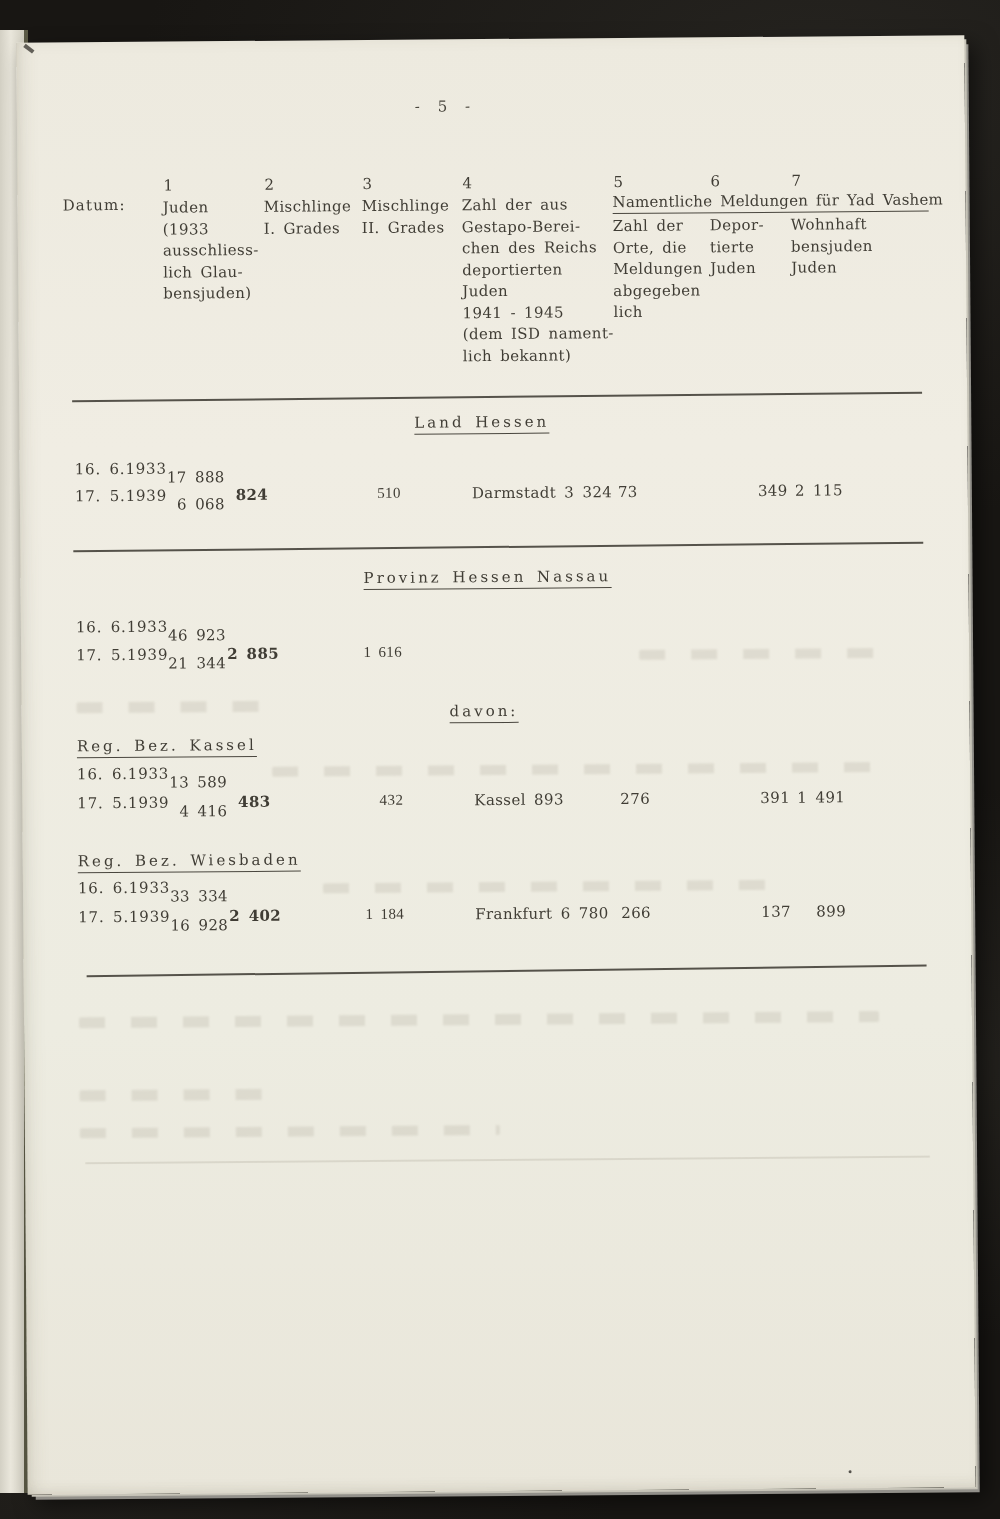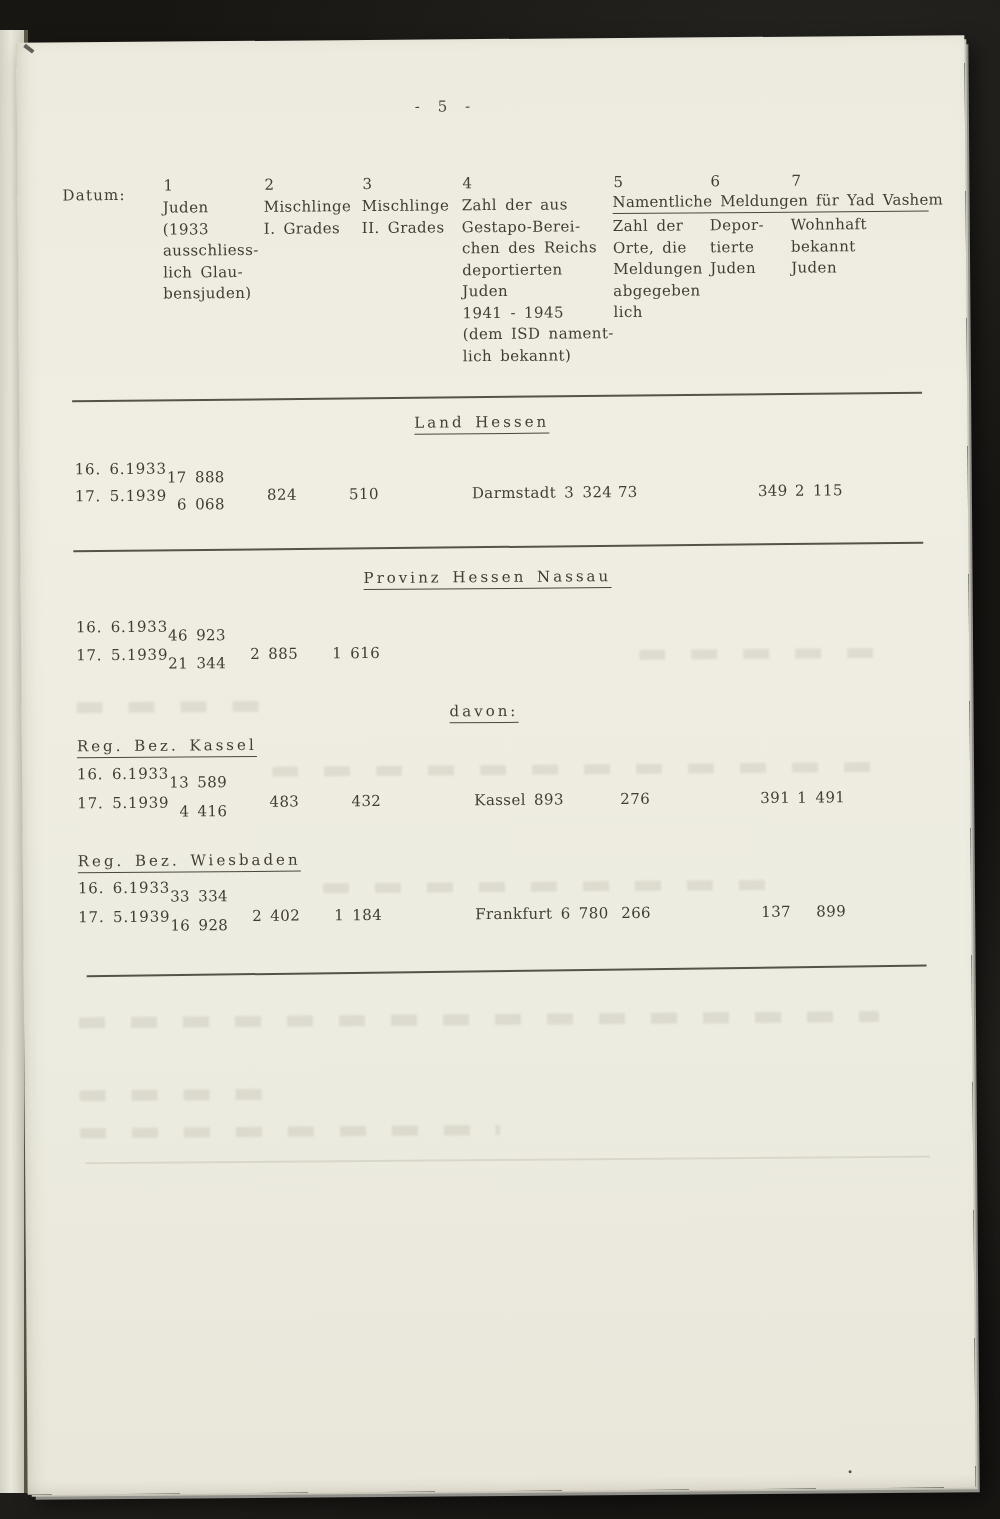--- a/index.html
+++ b/index.html
@@ -26,21 +26,21 @@
                inset 10px 0 22px -12px rgba(95,85,60,.28), inset 0 -8px 18px -12px rgba(95,85,60,.22);
     transform:rotate(-0.45deg);transform-origin:50% 50%;
     color:#403d35;font-size:15px;letter-spacing:.4px;word-spacing:3px;
   }
   .corner-notch{position:absolute;left:7px;top:4px;width:11px;height:4px;background:#34322c;opacity:.75;transform:rotate(38deg);}
   .speck{position:absolute;left:821px;top:1434px;width:3px;height:3px;border-radius:50%;background:#2e2c27;opacity:.8;}
 
   .pageno{position:absolute;left:398px;top:58px;letter-spacing:5px;color:#4a473e;}
 
   
-  .hdr-datum{position:absolute;left:45px;top:144px;letter-spacing:1.2px;}
+  .hdr-datum{position:absolute;left:45px;top:154px;letter-spacing:1.2px;}
   .hcol{position:absolute;line-height:21.5px;}
   .hnum{position:absolute;top:-22px;left:1px;}
   .hc1{left:145px;top:156px;}
   .hc2{left:246px;top:156px;}
   .hc3{left:344px;top:156px;}
   .hc4{left:444px;top:156px;}
   .hc5{left:595px;top:178px;}
   .hc6{left:692px;top:178px;}
   .hc7{left:773px;top:178px;}
   .hc5 .hnum,.hc6 .hnum,.hc7 .hnum{top:-44px;}
@@ -61,22 +61,22 @@
   .t-phn{left:343px;top:529px;}
   .t-davon{left:428px;top:663px;}
   .t-rbk{left:55px;top:695px;}
   .t-rbw{left:55px;top:810px;}
 
   
   .drow{position:absolute;left:55px;width:870px;height:20px;white-space:nowrap;}
   .drow span{position:absolute;top:0;}
   .cd{left:0;letter-spacing:.8px;}
   .c1{left:55px;width:95px;text-align:right;margin-top:9px;}
-  .c2{left:132px;width:90px;text-align:right;}
-  .c3{left:214px;width:90px;text-align:right;}
+  .c2{left:132px;width:90px;text-align:center;font-weight:bold;}
+  .c3{left:236px;width:90px;text-align:right;font-family:Liberation Serif, serif;}
   .c4{left:397px;}
   .c5{left:543px;}
   .c6{left:647px;margin-left:36px;}
   .c7{left:688px;width:80px;text-align:right;}
   .r-lh0{top:418px;} .r-lh1{top:445px;}
   .r-phn0{top:576px;} .r-phn1{top:604px;}
   .r-rbk0{top:723px;} .r-rbk1{top:752px;}
   .r-rbw0{top:837px;} .r-rbw1{top:866px;}
 
   
@@ -154,21 +154,21 @@
     <div class="hcol hc6">
       <div class="hnum">6</div>
       <div>Depor-</div>
       <div>tierte</div>
       <div>Juden</div>
     </div>
 
     <div class="hcol hc7">
       <div class="hnum">7</div>
       <div>Wohnhaft</div>
-      <div>bekannt</div>
+      <div>bensjuden</div>
       <div>Juden</div>
     </div>
 
     <div class="rule rule-a"></div>
 
     <div class="title t-lh">Land Hessen</div>
     <div class="drow r-lh0">
       <span class="cd">16. 6.1933</span>
       <span class="c1">17 888</span>
     </div>

